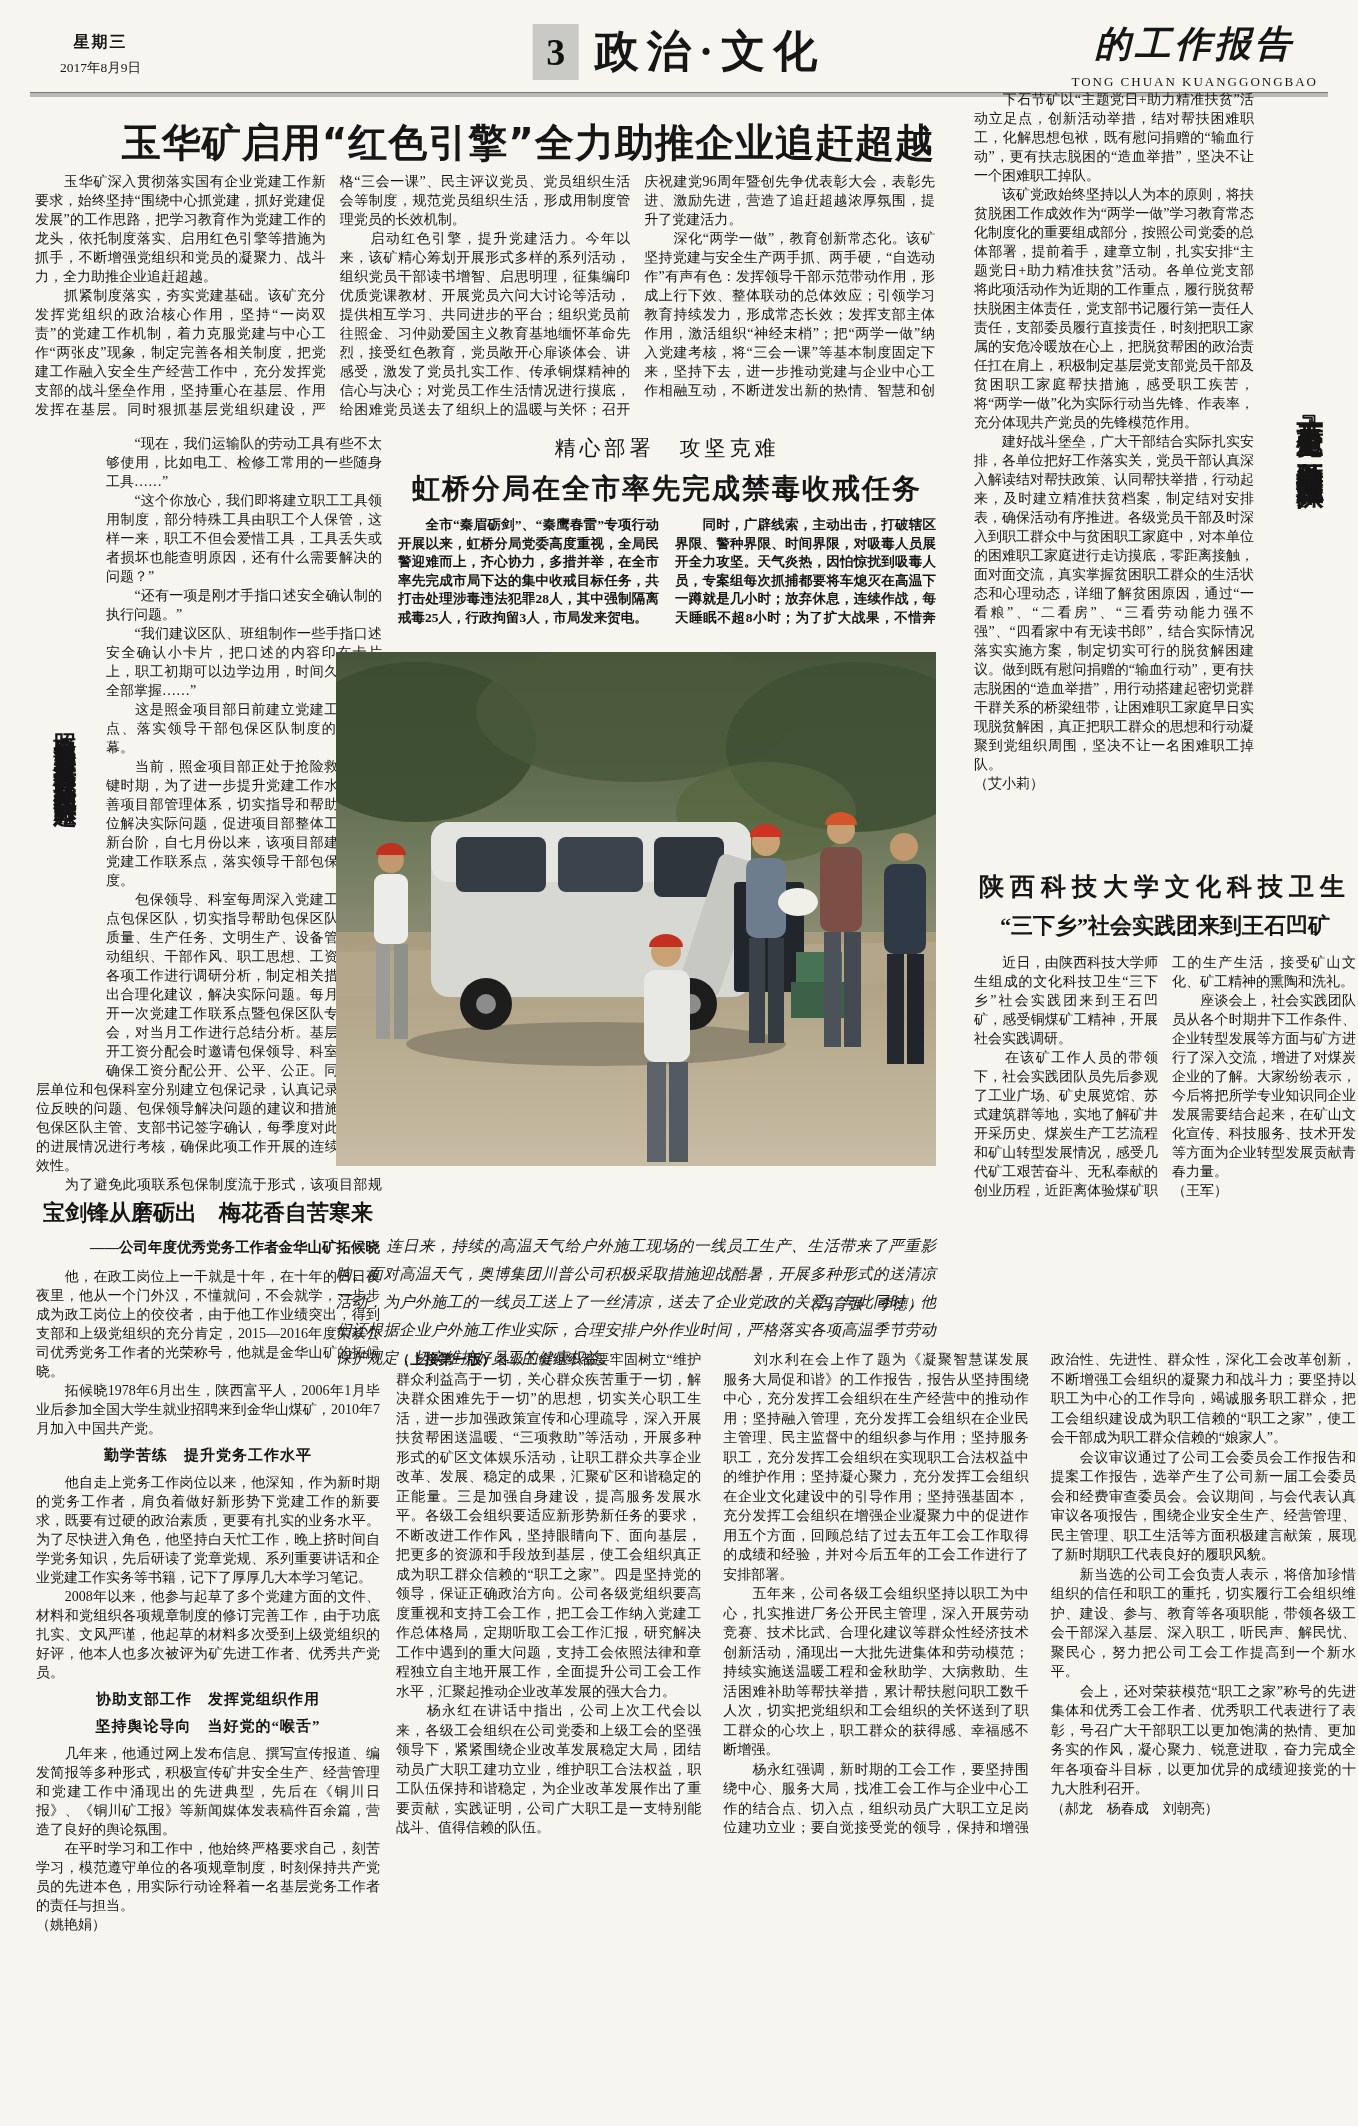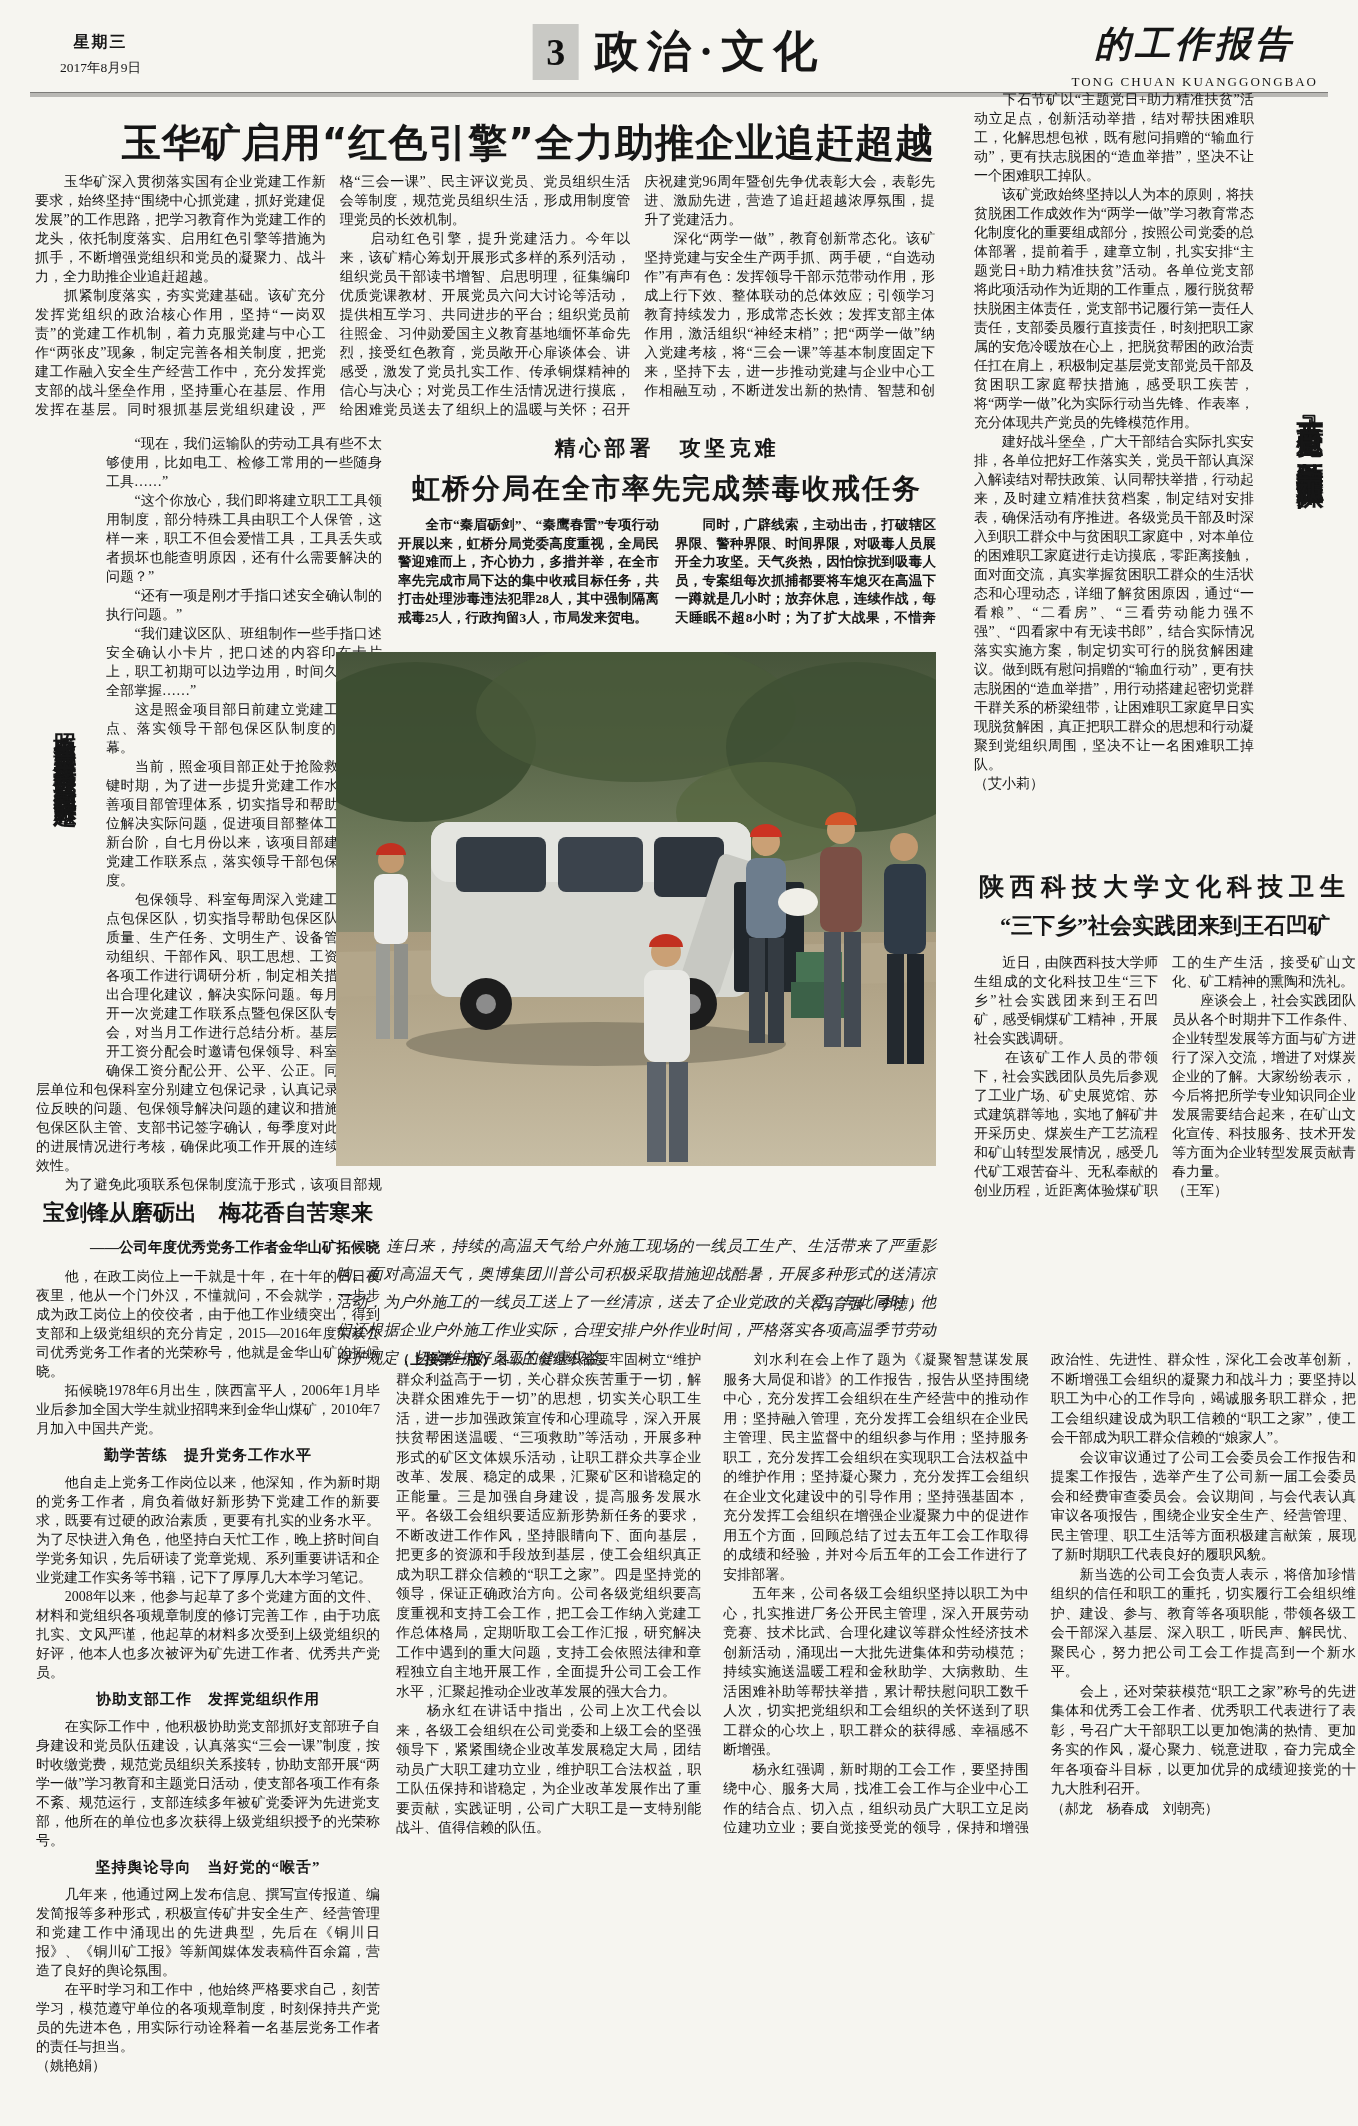--- a/index.html
+++ b/index.html
@@ -38,21 +38,21 @@
   .vert-head {
     writing-mode:vertical-rl; text-orientation:upright;
     font-weight:900; font-family:"Liberation Serif",serif;
     display:flex; align-items:center; justify-content:center;
   }
   .a2-vert { float:left; width:58px; height:632px; margin:2px 12px 6px 0;
     font-size:23px; letter-spacing:3px; }
 
   
   .a3 { position:absolute; left:398px; top:434px; width:538px; }
-  .a3-kicker { text-align:center; font-size:21px; font-weight:bold; letter-spacing:4px; }
+  .a3-kicker { text-align:center; font-size:21px; font-weight:normal; letter-spacing:4px; }
   .a3-headline { text-align:center; font-size:28px; font-weight:900; letter-spacing:2px; margin-top:8px; font-family:"Liberation Serif",serif; }
   .a3-body { margin-top:8px; height:128px; column-count:2; column-gap:16px; overflow:hidden;font-weight:bold; }
   .a3-body .body-text, .a3-body .byline { font-size:13.5px; line-height:18.5px; }
 
   
   .photo { position:absolute; left:336px; top:652px; width:600px; height:514px; overflow:hidden; background:#7b8468; }
   .photo svg { display:block; }
   .caption { position:absolute; left:336px; top:1204px; width:600px; height:118px;
     font-size:15.5px; line-height:28px; font-style:italic; text-align:justify; white-space:pre-wrap; }
   .caption-byline { position:absolute; right:14px; bottom:4px; font-size:15px; font-style:italic; }
@@ -235,21 +235,20 @@
   <section class="a6">
     <h2 class="a6-title">宝剑锋从磨砺出　梅花香自苦寒来</h2>
     <div class="a6-subtitle">——公司年度优秀党务工作者金华山矿拓候晓</div>
     <div class="a6-flow">
       <div class="body-text">　　他，在政工岗位上一干就是十年，在十年的日日夜夜里，他从一个门外汉，不懂就问，不会就学，一步步成为政工岗位上的佼佼者，由于他工作业绩突出，得到支部和上级党组织的充分肯定，2015—2016年度荣获公司优秀党务工作者的光荣称号，他就是金华山矿的拓候晓。
 　　拓候晓1978年6月出生，陕西富平人，2006年1月毕业后参加全国大学生就业招聘来到金华山煤矿，2010年7月加入中国共产党。</div>
       <div class="a6-subhead">勤学苦练　提升党务工作水平</div>
       <div class="body-text">　　他自走上党务工作岗位以来，他深知，作为新时期的党务工作者，肩负着做好新形势下党建工作的新要求，既要有过硬的政治素质，更要有扎实的业务水平。为了尽快进入角色，他坚持白天忙工作，晚上挤时间自学党务知识，先后研读了党章党规、系列重要讲话和企业党建工作实务等书籍，记下了厚厚几大本学习笔记。
 　　2008年以来，他参与起草了多个党建方面的文件、材料和党组织各项规章制度的修订完善工作，由于功底扎实、文风严谨，他起草的材料多次受到上级党组织的好评，他本人也多次被评为矿先进工作者、优秀共产党员。</div>
       <div class="a6-subhead">协助支部工作　发挥党组织作用</div>
-      <div class="body-text">　　在实际工作中，他积极协助党支部抓好支部班子自身建设和党员队伍建设，认真落实“三会一课”制度，按时收缴党费，规范党员组织关系接转，协助支部开展“两学一做”学习教育和主题党日活动，使支部各项工作有条不紊、规范运行，支部连续多年被矿党委评为先进党支部，他所在的单位也多次获得上级党组织授予的光荣称号。</div>
       <div class="a6-subhead">坚持舆论导向　当好党的“喉舌”</div>
       <div class="body-text">　　几年来，他通过网上发布信息、撰写宣传报道、编发简报等多种形式，积极宣传矿井安全生产、经营管理和党建工作中涌现出的先进典型，先后在《铜川日报》、《铜川矿工报》等新闻媒体发表稿件百余篇，营造了良好的舆论氛围。
 　　在平时学习和工作中，他始终严格要求自己，刻苦学习，模范遵守单位的各项规章制度，时刻保持共产党员的先进本色，用实际行动诠释着一名基层党务工作者的责任与担当。</div>
       <div class="byline">（姚艳娟）</div>
     </div>
   </section>
 
   <section class="a7">
     <div class="body-text"><span class="lead-tag">（上接第一版）</span><span>各级工会组织都要牢固树立“维护群众利益高于一切，关心群众疾苦重于一切，解决群众困难先于一切”的思想，切实关心职工生活，进一步加强政策宣传和心理疏导，深入开展扶贫帮困送温暖、“三项救助”等活动，开展多种形式的矿区文体娱乐活动，让职工群众共享企业改革、发展、稳定的成果，汇聚矿区和谐稳定的正能量。三是加强自身建设，提高服务发展水平。各级工会组织要适应新形势新任务的要求，不断改进工作作风，坚持眼睛向下、面向基层，把更多的资源和手段放到基层，使工会组织真正成为职工群众信赖的“职工之家”。四是坚持党的领导，保证正确政治方向。公司各级党组织要高度重视和支持工会工作，把工会工作纳入党建工作总体格局，定期听取工会工作汇报，研究解决工作中遇到的重大问题，支持工会依照法律和章程独立自主地开展工作，全面提升公司工会工作水平，汇聚起推动企业改革发展的强大合力。
 　　杨永红在讲话中指出，公司上次工代会以来，各级工会组织在公司党委和上级工会的坚强领导下，紧紧围绕企业改革发展稳定大局，团结动员广大职工建功立业，维护职工合法权益，职工队伍保持和谐稳定，为企业改革发展作出了重要贡献，实践证明，公司广大职工是一支特别能战斗、值得信赖的队伍。

